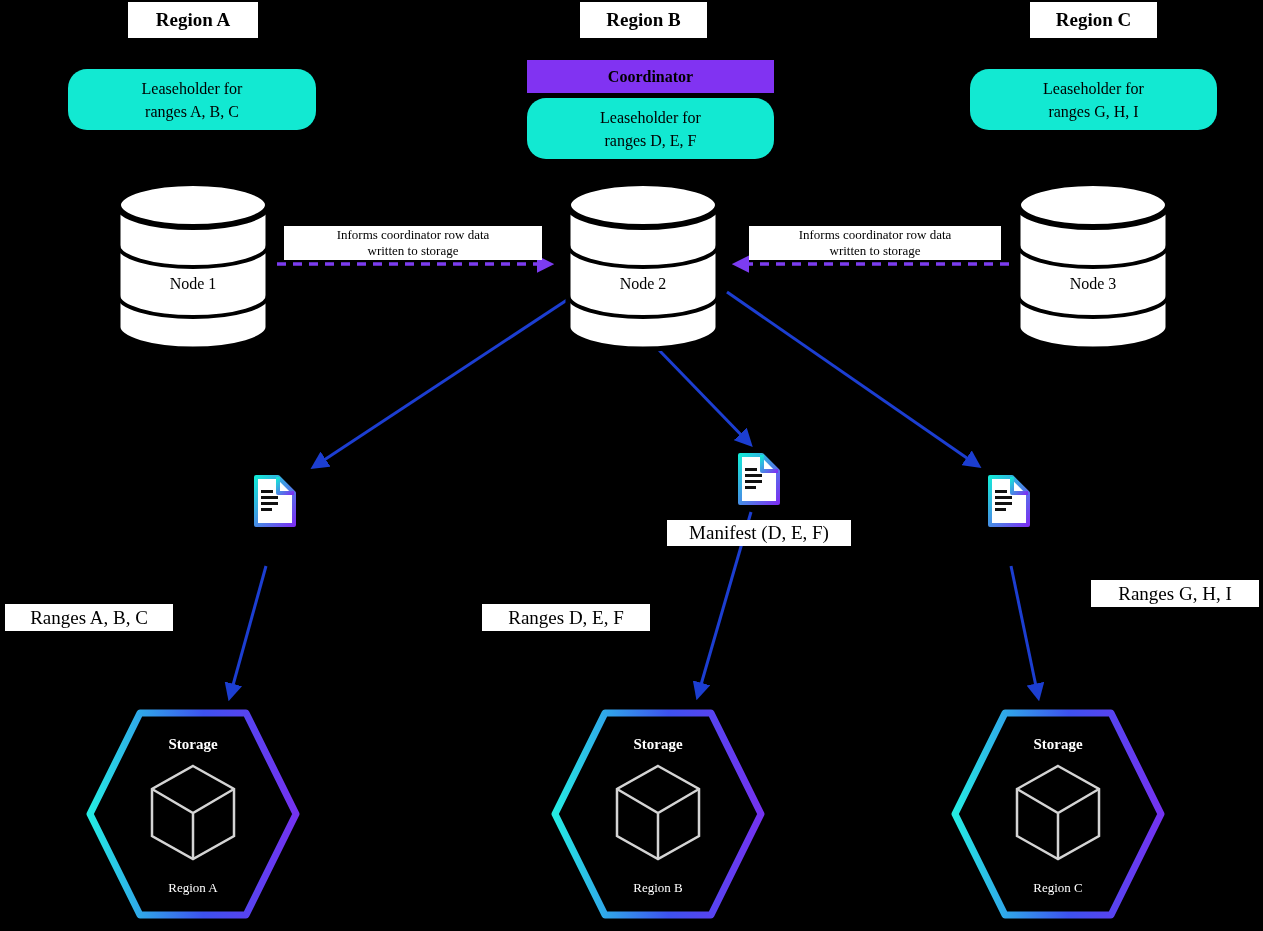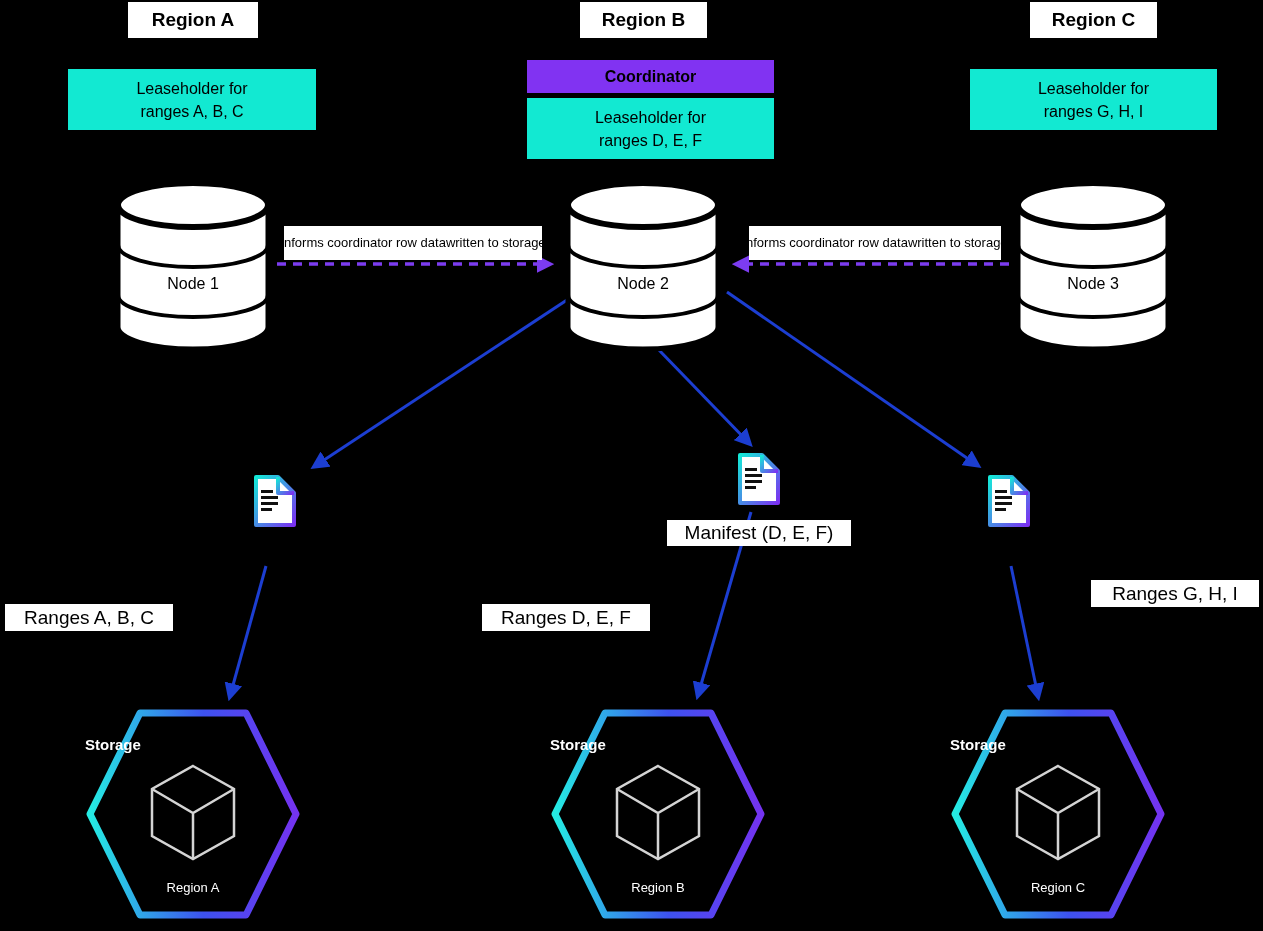--- a/index.html
+++ b/index.html
@@ -1,39 +1,39 @@
 <!DOCTYPE html>
 <html style="--background: #000000; --chip-bg: #ffffff; --chip-text: #000000; --cyan: #12e9d2; --purple: #8133f2; --arrow-blue: #1c3ed1; --arrow-purple: #7c3cf0; --doc-grad-start: #14e9d8; --doc-grad-end: #7b30f2; --hex-grad-start: #25ebe3; --hex-grad-mid: #3d52f0; --hex-grad-end: #7433f0; --cube-stroke: #d4d4d4;"><head>
 <meta charset="utf-8">
 <style>
   * { margin:0; padding:0; box-sizing:border-box; }
   html,body { background:#000; }
   .canvas {
     position:relative; width:1263px; height:931px;
     background:var(--background,#000);
-    font-family:Liberation Sans, sans-serif;
+    font-family:Liberation Serif, serif;
     overflow:hidden;
   }
   .arrow-layer { position:absolute; left:0; top:0; }
   .chip {
     position:absolute; background:var(--chip-bg,#fff); color:var(--chip-text,#000);
     display:flex; align-items:center; justify-content:center; text-align:center;
     font-size:19px; white-space:nowrap;
   }
   .chip.title { font-weight:bold; font-size:19px; }
-  .chip.two-line { flex-direction:row; font-size:13px; line-height:16px; }
+  .chip.two-line { flex-direction:column; font-size:13px; line-height:16px; }
   .box {
     position:absolute; display:flex; flex-direction:column; align-items:center;
     justify-content:center; text-align:center; color:#000; font-size:16px; line-height:23px;
   }
-  .box.cyan { background:var(--cyan,#12e9d2); }
+  .box.cyan { background:var(--cyan,#12e9d2);border-radius:19px; }
   .box.purple { background:var(--purple,#8133f2); font-weight:bold; }
   .icon-abs { position:absolute; }
   .hexwrap { position:absolute; width:216px; height:212px; }
-  .hexwrap .storage-title { position:absolute; top:28px; left:0; width:100%; text-align:left;
+  .hexwrap .storage-title { position:absolute; top:28px; left:0; width:100%; text-align:center;
     color:#fff; font-weight:bold; font-size:15px; }
   .hexwrap .region-label { position:absolute; top:172px; left:0; width:100%; text-align:center;
     color:#fff; font-size:13px; }
   .hexwrap .cube { position:absolute; left:62px; top:53px; }
   .cyl-label { font-size:16px; fill:#000; }
 </style>
 </head>
 <body>
 
 <div class="canvas">

